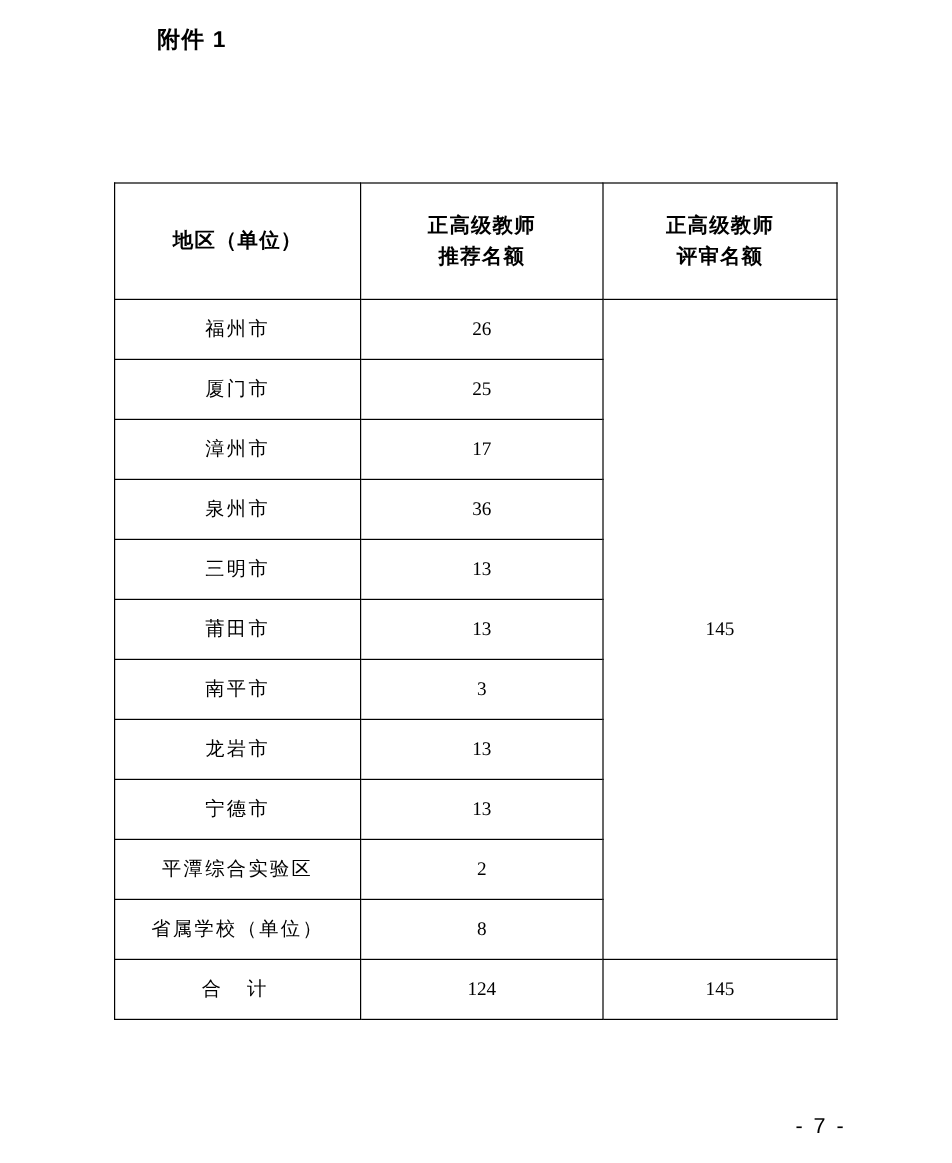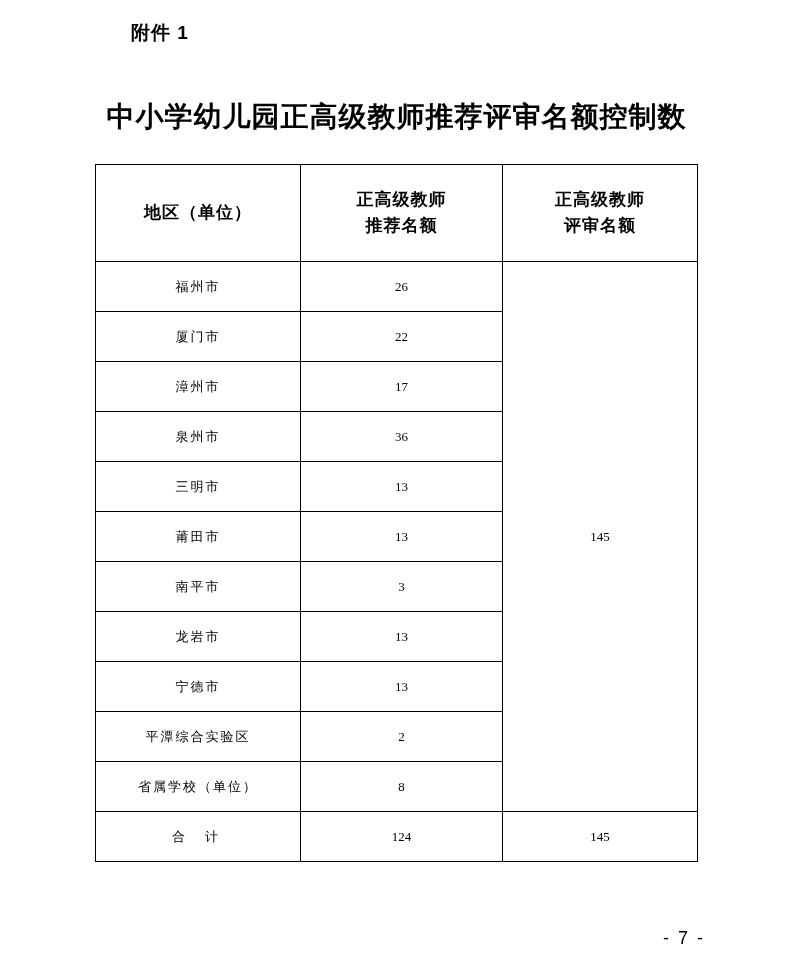--- a/index.html
+++ b/index.html
@@ -38,34 +38,34 @@
     top: 98px;
     text-align: center;
     font-size: 28px;
     font-weight: bold;
     letter-spacing: 1px;
     font-family: "Liberation Sans", "DejaVu Sans", sans-serif;
   }
   .table-wrap {
     position: absolute;
     left: 95px;
-    top: 164px;
+    top: 152px;
     width: 602px;
   }
   table.quota-table {
     border-collapse: collapse;
     width: 602px;
     table-layout: fixed;
   }
   table.quota-table td,
   table.quota-table th {
     border: 1px solid #000000;
     text-align: center;
     vertical-align: middle;
-    font-size: 13px;
+    font-size: 16px;
     font-weight: normal;
     padding: 0;
   }
   table.quota-table th {
     height: 96px;
     font-weight: bold;
     font-size: 17px;
     line-height: 1.55;
     letter-spacing: 1px;
   }
@@ -100,21 +100,20 @@
     font-family: "Liberation Sans", "DejaVu Sans", sans-serif;
   }
 </style>
 </head>
 <body>
 
 <div class="page">
 
   <div class="attachment-label">附件 1</div>
 
-  <div class="doc-title">中小学幼儿园正高级教师推荐评审名额控制数</div>
 
   <div class="table-wrap">
     <table class="quota-table">
       <colgroup>
         <col class="c1">
         <col class="c2">
         <col class="c3">
       </colgroup>
       <thead>
         <tr>
@@ -132,21 +131,21 @@
         </tr>
       </thead>
       <tbody>
         <tr>
           <td class="row-cell">福州市</td>
           <td class="num-cell">26</td>
           <td class="merged-cell" rowspan="11">145</td>
         </tr>
         <tr>
           <td class="row-cell">厦门市</td>
-          <td class="num-cell">22</td>
+          <td class="num-cell">25</td>
         </tr>
         <tr>
           <td class="row-cell">漳州市</td>
           <td class="num-cell">17</td>
         </tr>
         <tr>
           <td class="row-cell">泉州市</td>
           <td class="num-cell">36</td>
         </tr>
         <tr>

